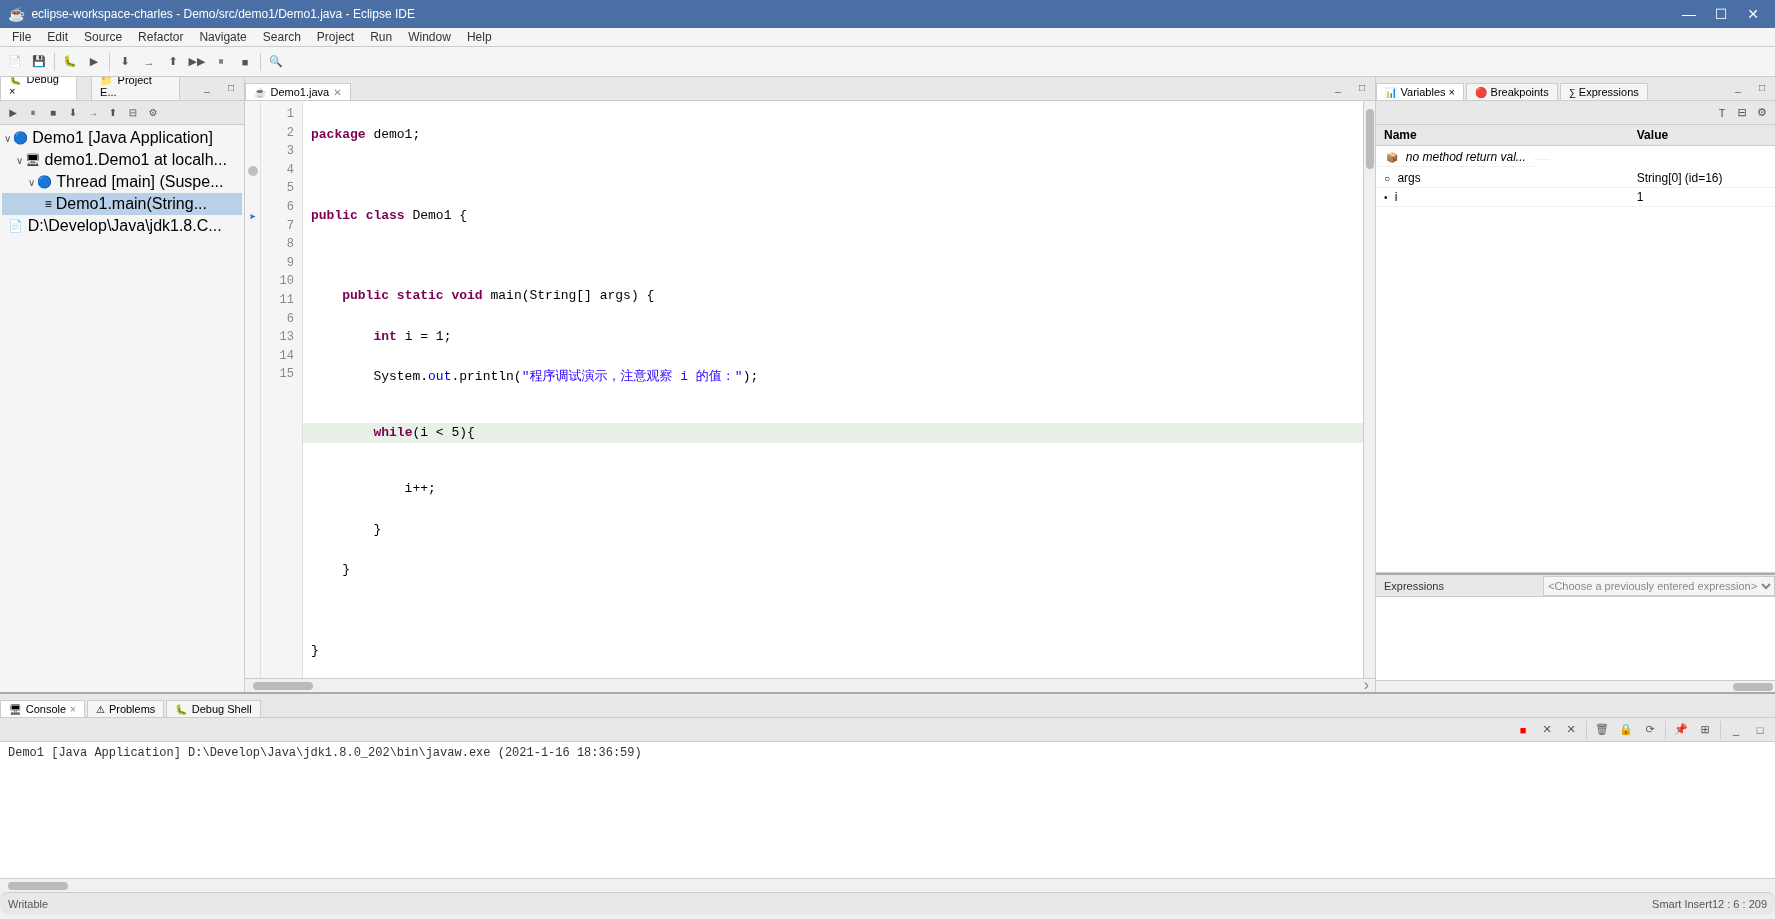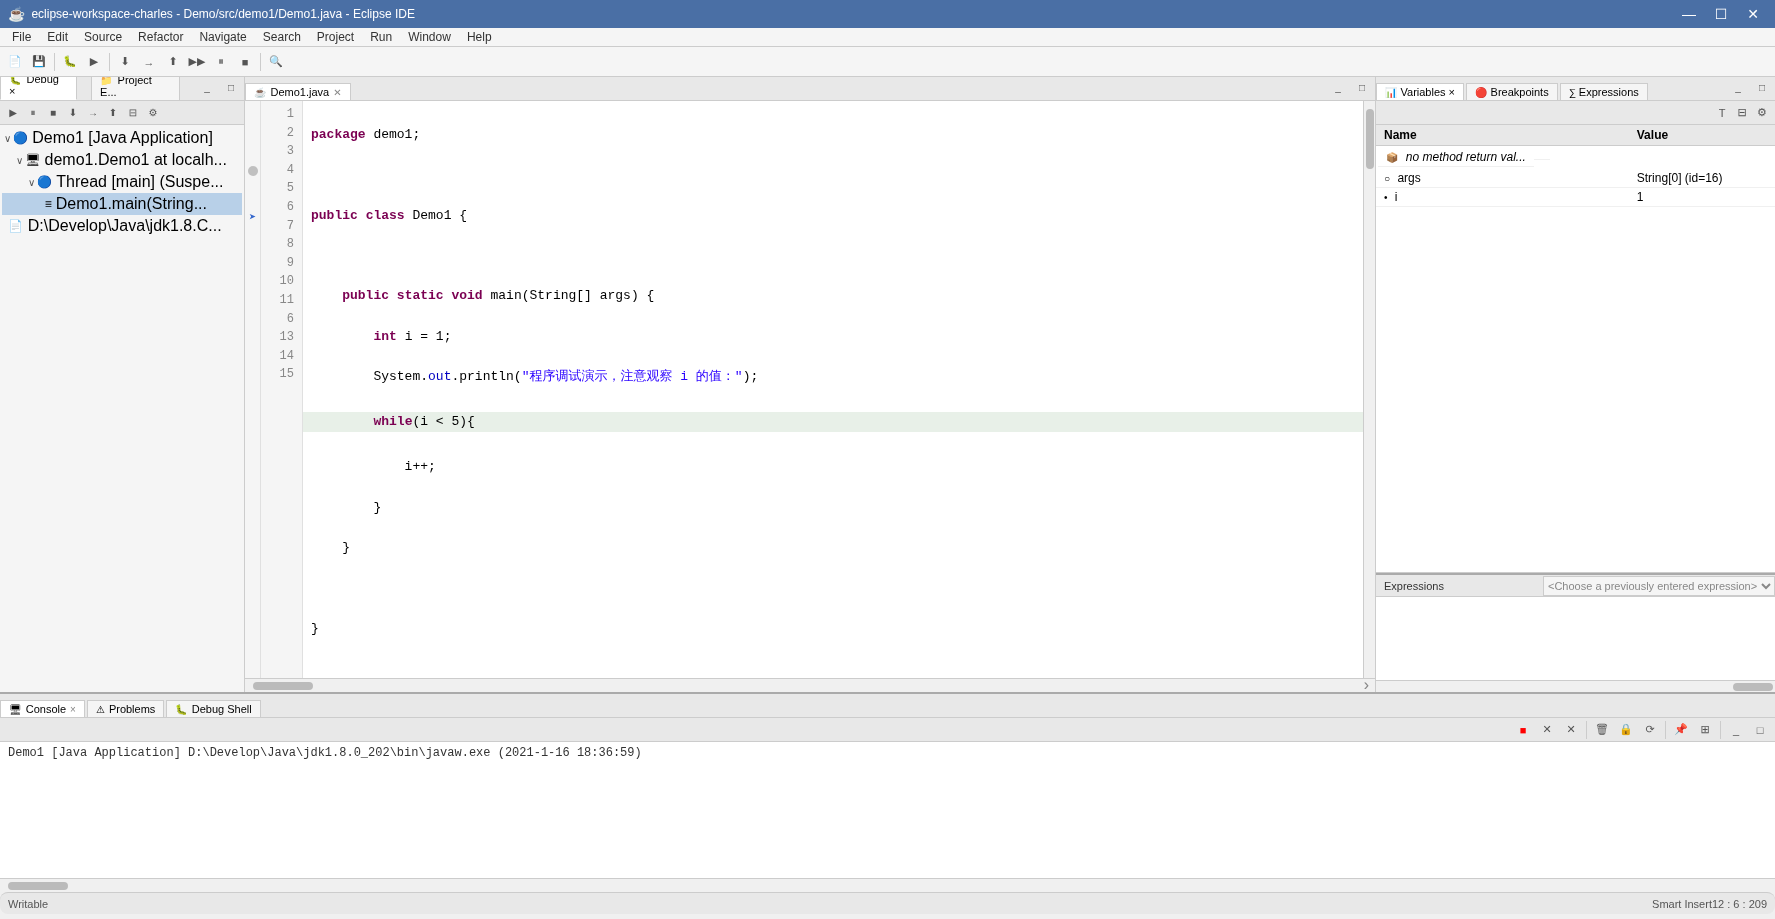--- a/index.html
+++ b/index.html
@@ -195,21 +195,21 @@
       line-height: 1.55;
       white-space: pre;
       overflow: auto;
       position: relative;
     }
 
     
     .kw { color: #7B0052; font-weight: bold; }
     .str { color: #2A00FF; }
     .cn { color: #0000C0; }
-    .line-highlight { background: #e8f0e8; display: block; margin: 5px -8px; padding: 0 8px; }
+    .line-highlight { background: #e8f0e8; display: block; margin: 16px -8px; padding: 0 8px; }
     .line-normal { display: block; }
     .bp-gutter { 
       width: 16px; 
       background: #f5f5f5; 
       border-right: 1px solid #e0e0e0;
       display: flex;
       flex-direction: column;
     }
     .bp-line { height: calc(1em * 1.55); display: flex; align-items: center; justify-content: center; font-size: 10px; }
     .bp-dot { width: 10px; height: 10px; background: #c0c0c0; border-radius: 50%; }

